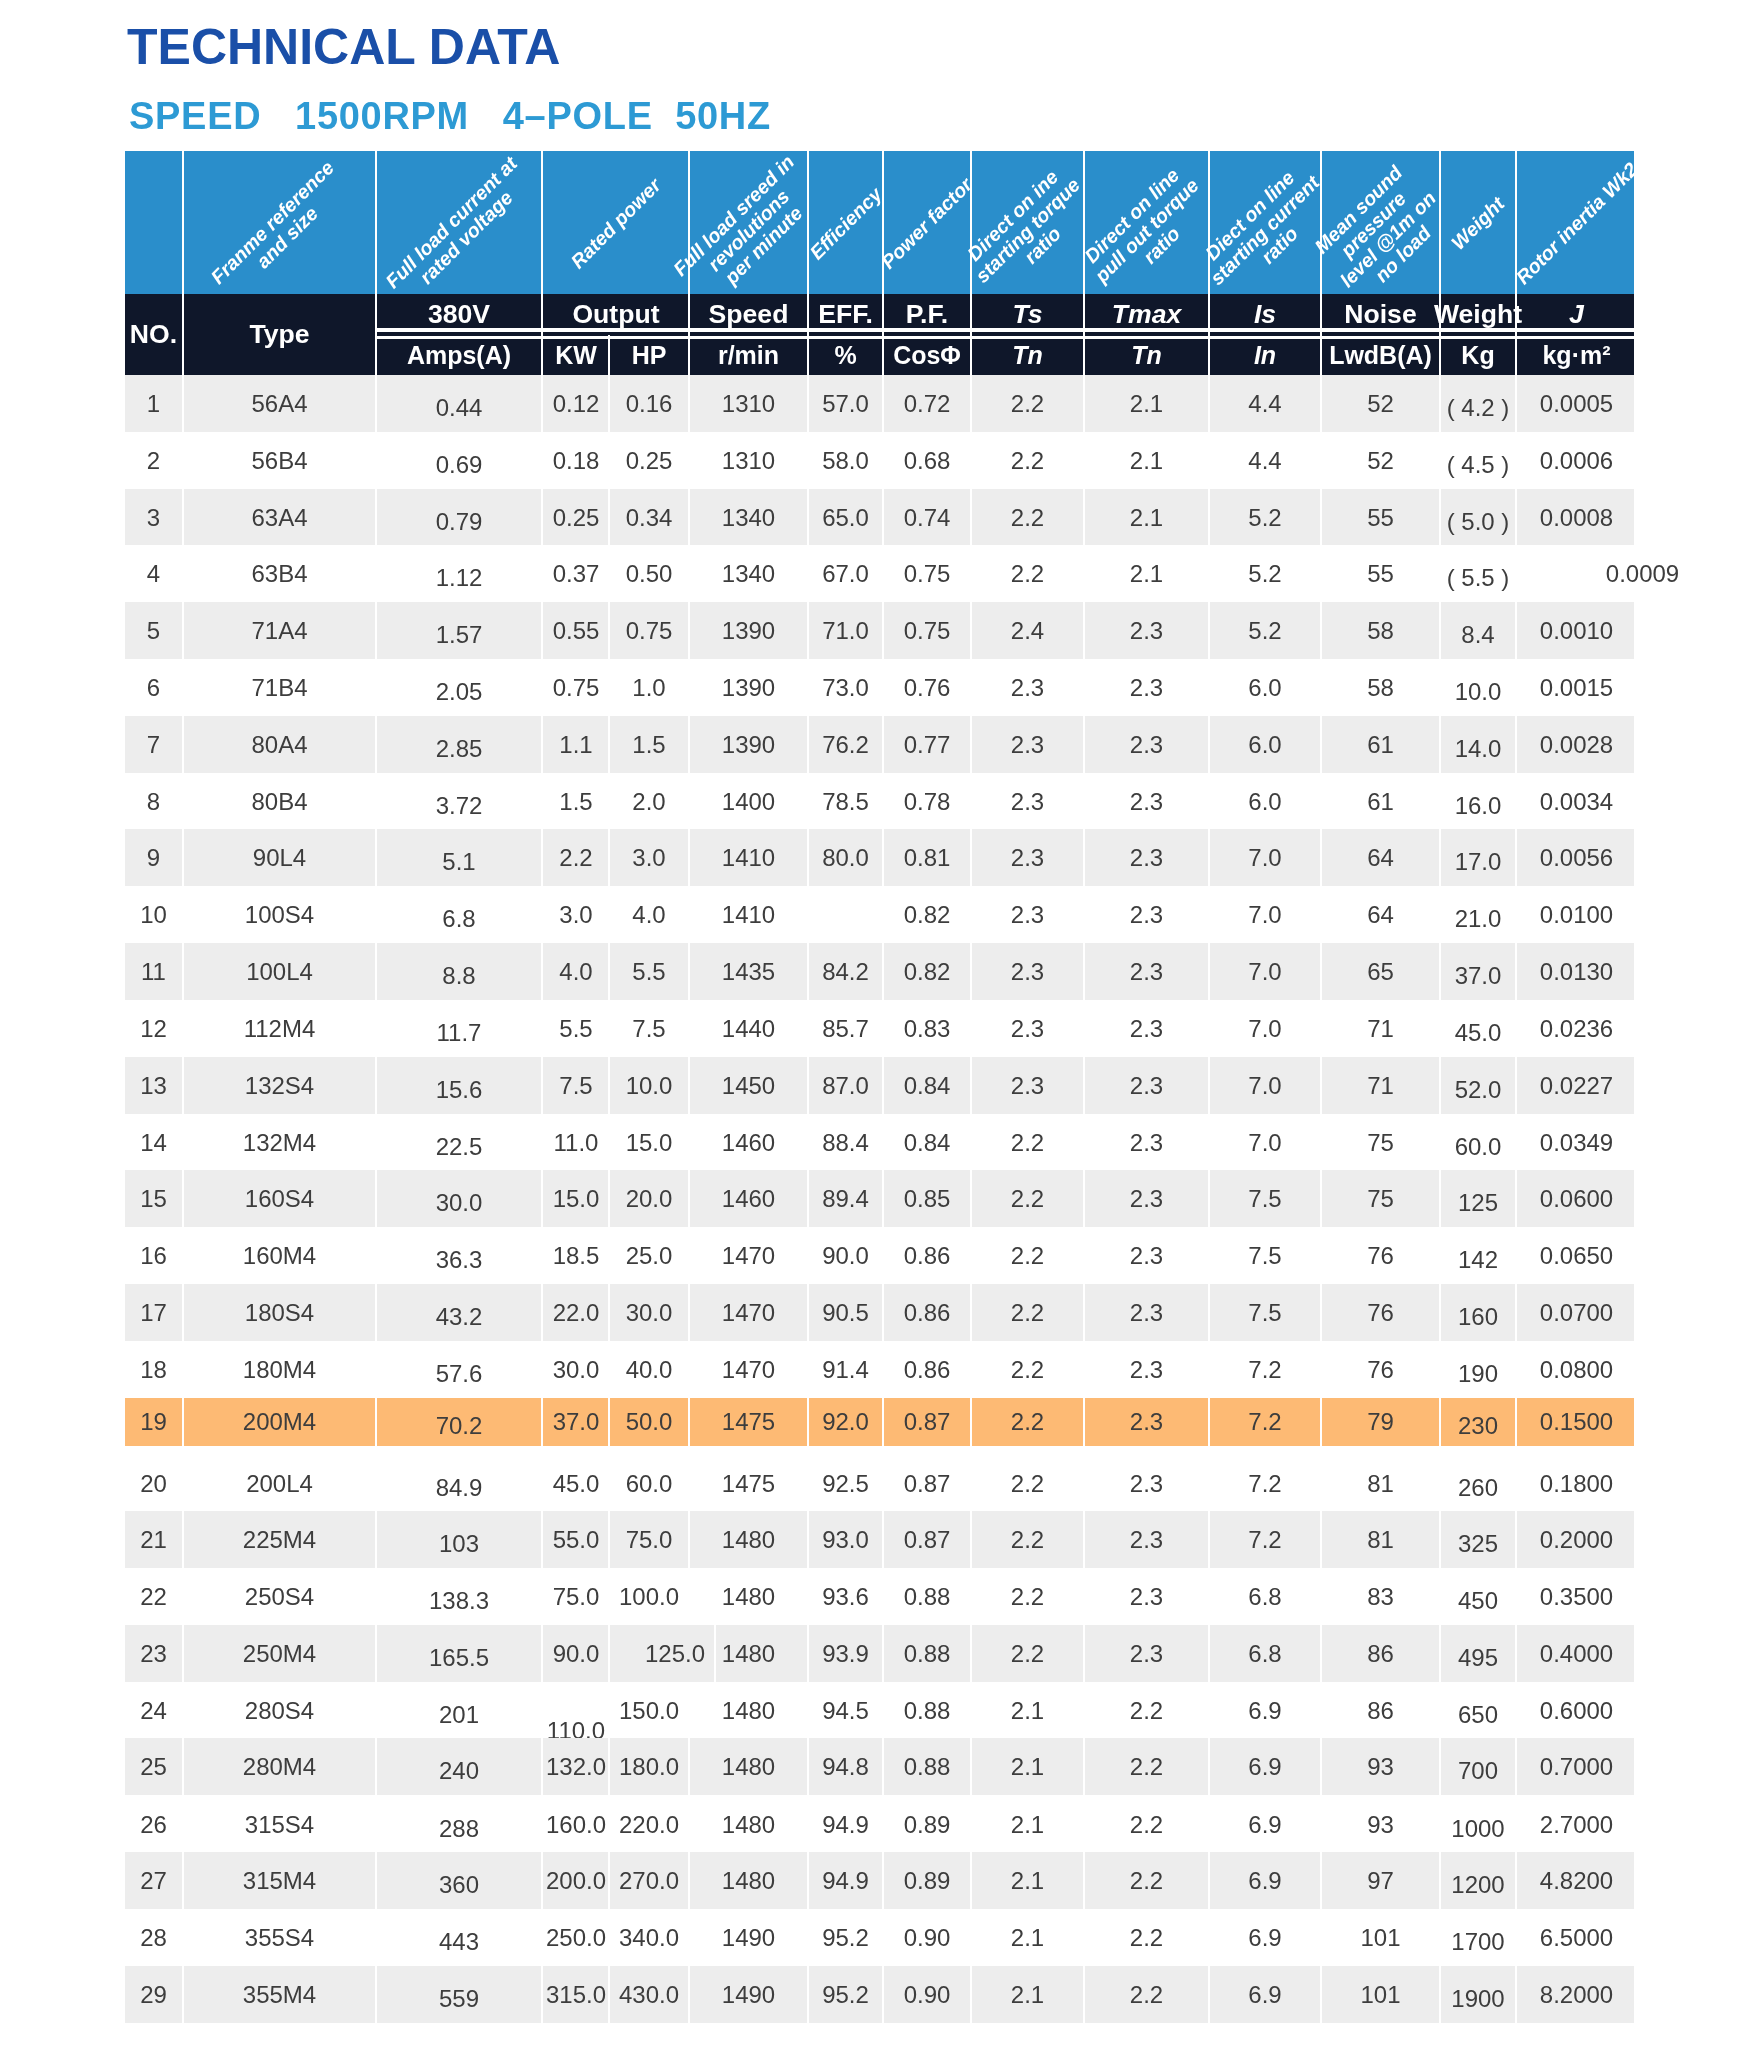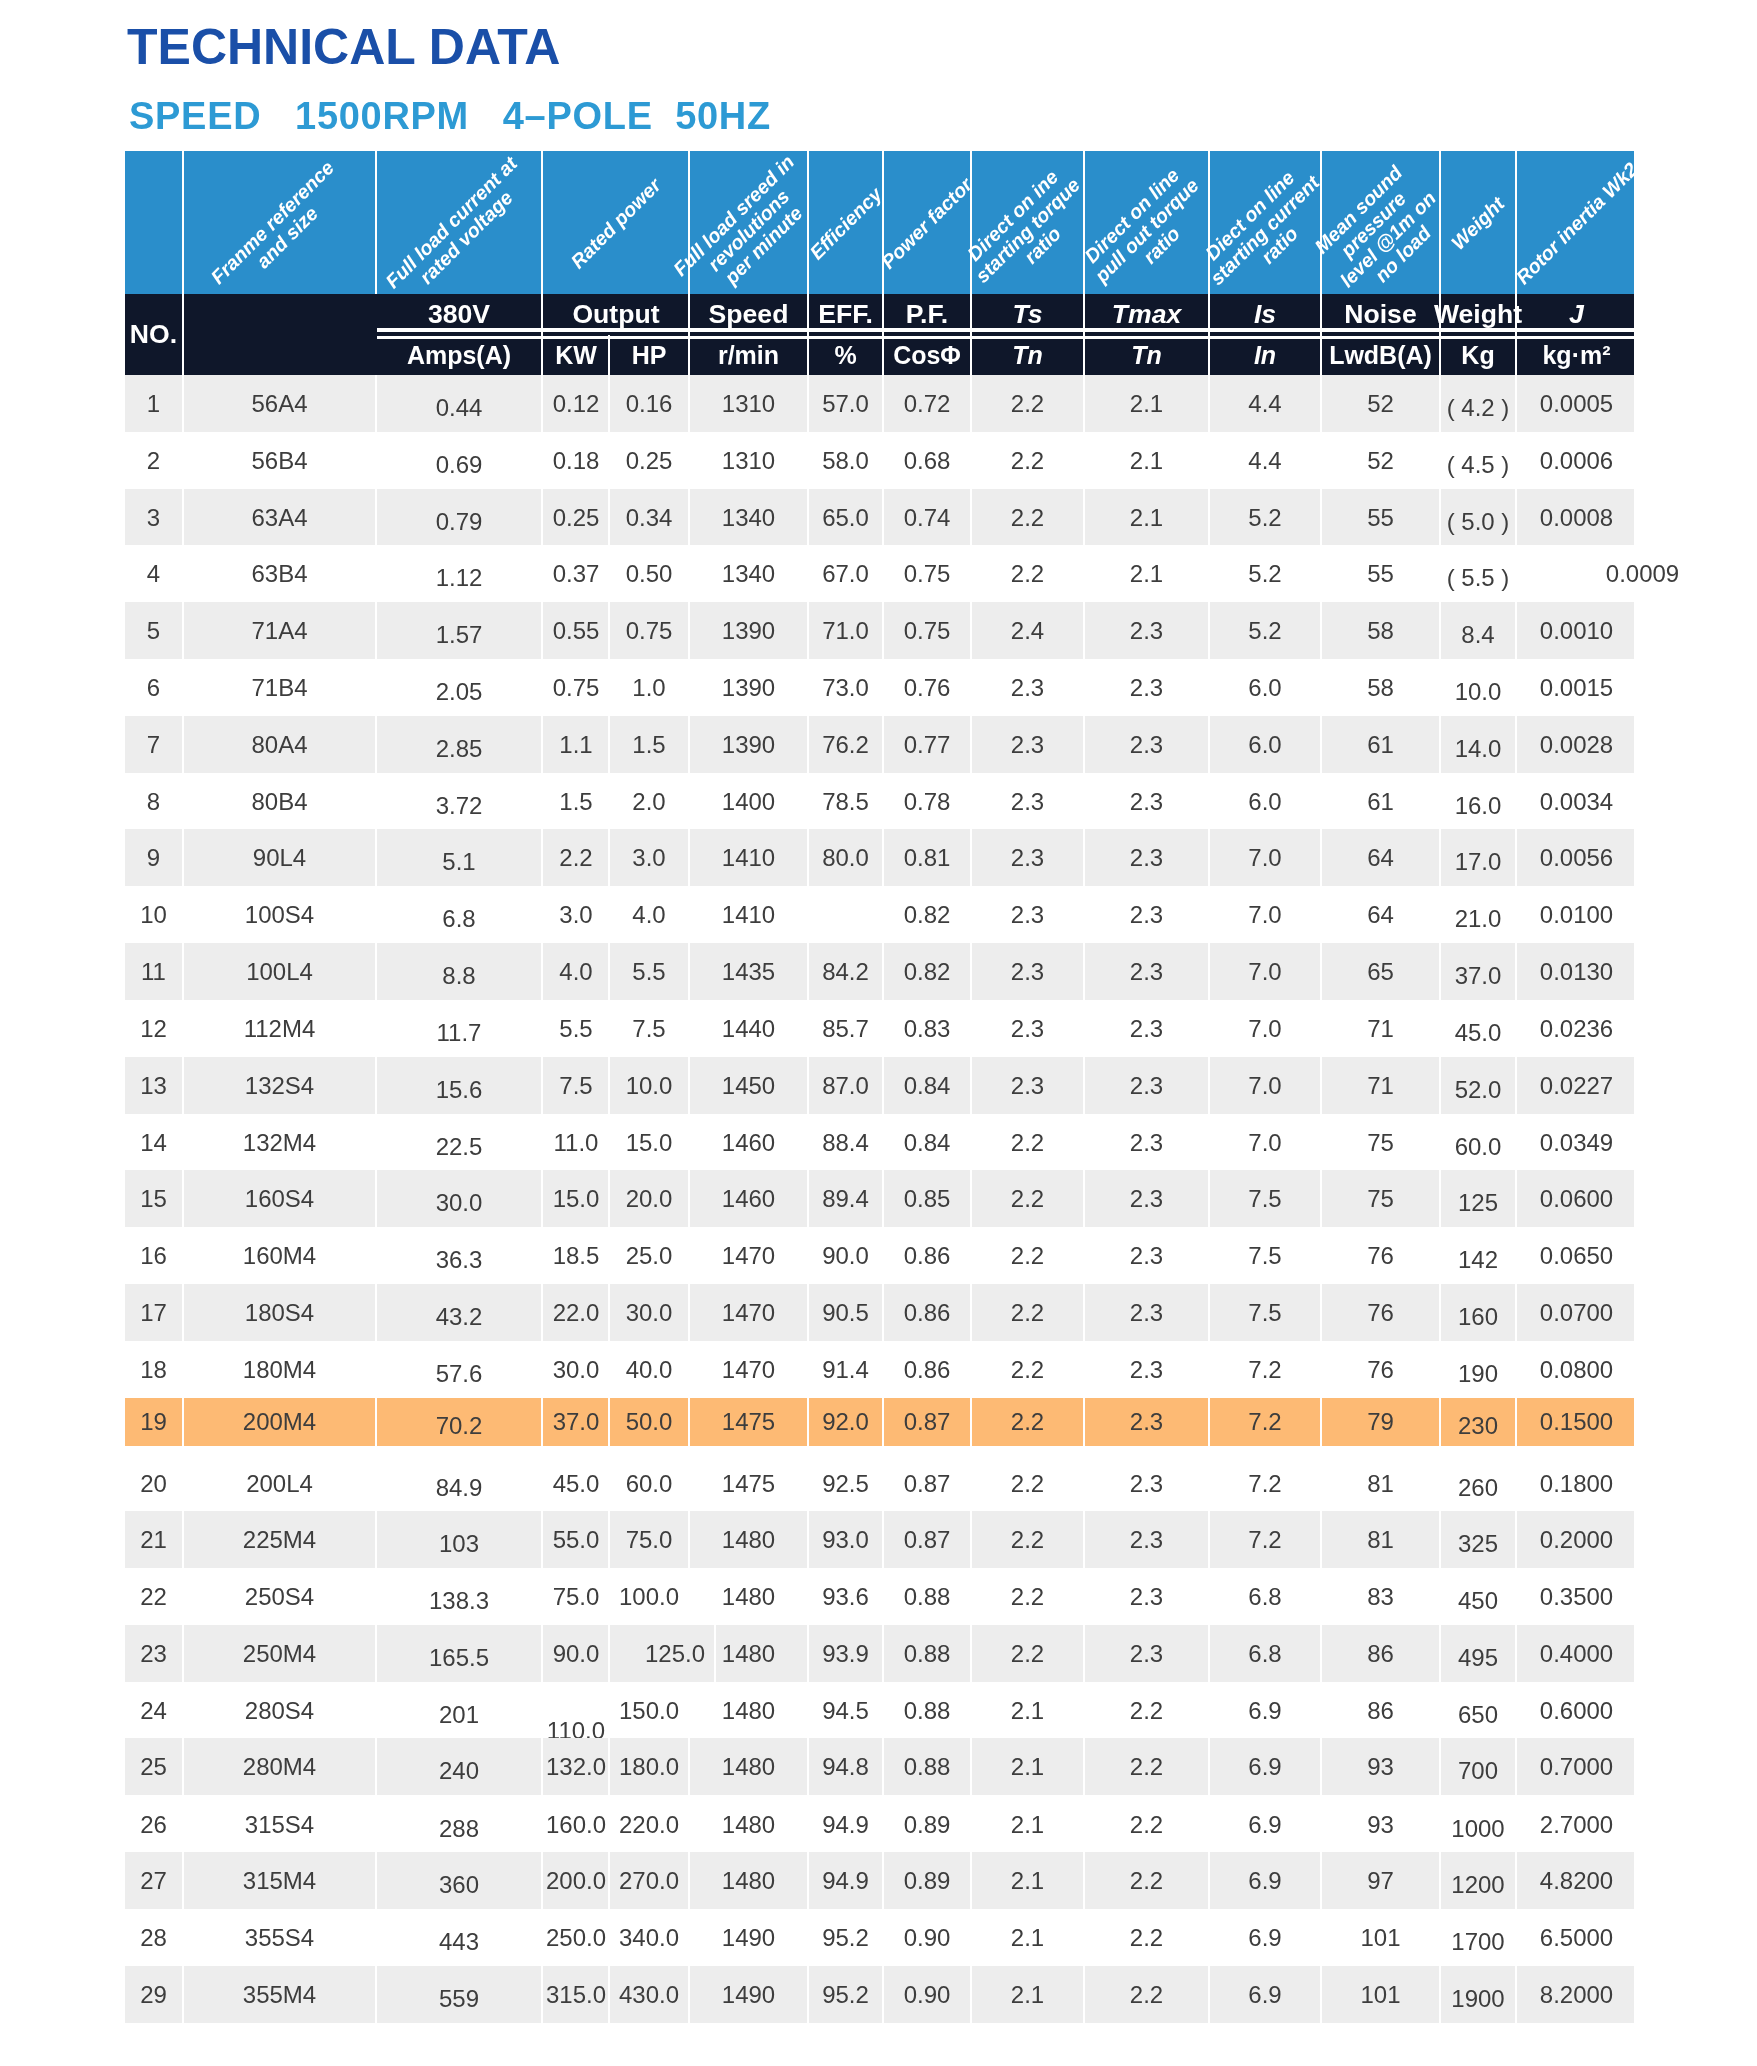--- a/index.html
+++ b/index.html
@@ -97,20 +97,21 @@
         </div>
         <div class="hcell" style="left: 1316px; top: 0px; width: 76px; height: 143px;">
           <div class="diag" style="bottom: 60px;">Weight</div>
         </div>
         <div class="hcell last" style="left: 1393px; top: 0px; width: 117px; height: 143px;">
           <div class="diag" style="bottom: 60px;">Rotor inertia Wk2</div>
         </div>
       </div>
     <div class="band-light" style="background: #0f172a;">
         <div class="hcell subcell fulllbl" style="left: 0px; top: 0px; width: 59px; height: 81px;">NO.</div>
+        <div class="hcell subcell fulllbl" style="left: 59px; top: 0px; width: 193px; height: 81px;">Type</div>
         <div class="hcell subcell toplbl" style="left: 252px; top: 0px; width: 166px; height: 41px;">380V</div>
         <div class="hcell subcell toplbl" style="left: 419px; top: 0px; width: 146px; height: 41px;">Output</div>
         <div class="hcell subcell toplbl" style="left: 565px; top: 0px; width: 119px; height: 41px;">Speed</div>
         <div class="hcell subcell toplbl" style="left: 684px; top: 0px; width: 75px; height: 41px;">EFF.</div>
         <div class="hcell subcell toplbl" style="left: 759px; top: 0px; width: 88px; height: 41px;">P.F.</div>
         <div class="hcell subcell toplbl it" style="left: 847px; top: 0px; width: 113px; height: 41px;">Ts</div>
         <div class="hcell subcell toplbl it" style="left: 960px; top: 0px; width: 125px; height: 41px;">Tmax</div>
         <div class="hcell subcell toplbl it" style="left: 1085px; top: 0px; width: 112px; height: 41px;">Is</div>
         <div class="hcell subcell toplbl" style="left: 1197px; top: 0px; width: 119px; height: 41px;">Noise</div>
         <div class="hcell subcell toplbl" style="left: 1316px; top: 0px; width: 76px; height: 41px;">Weight</div>

